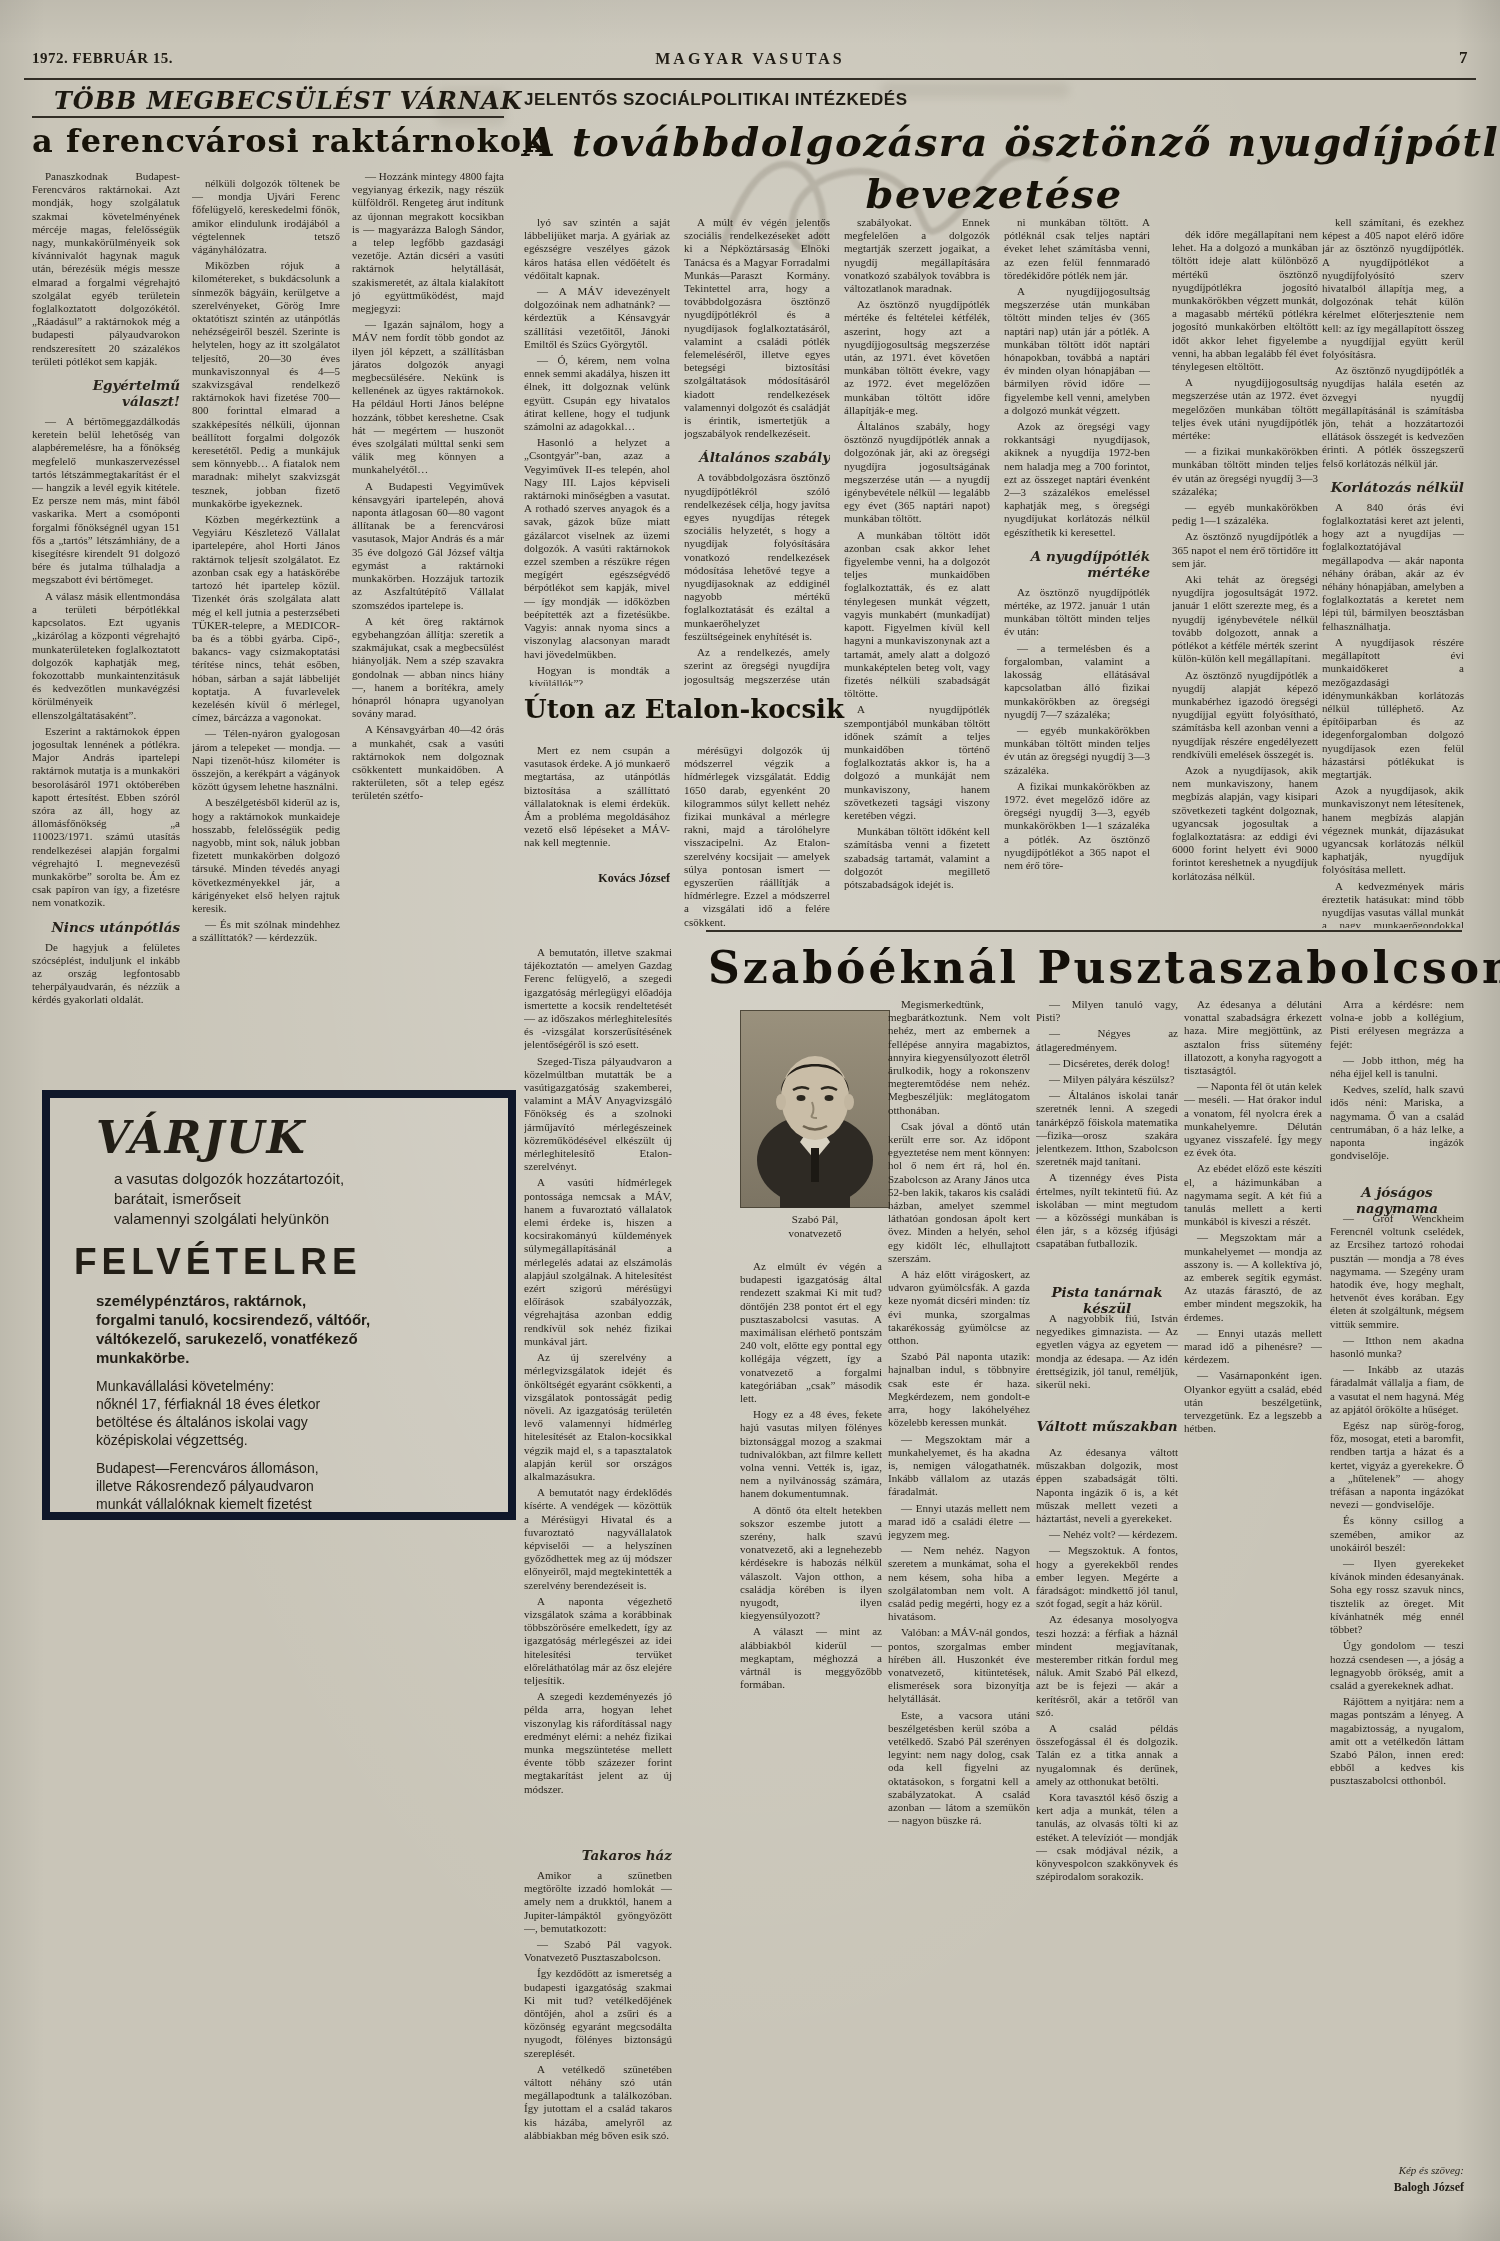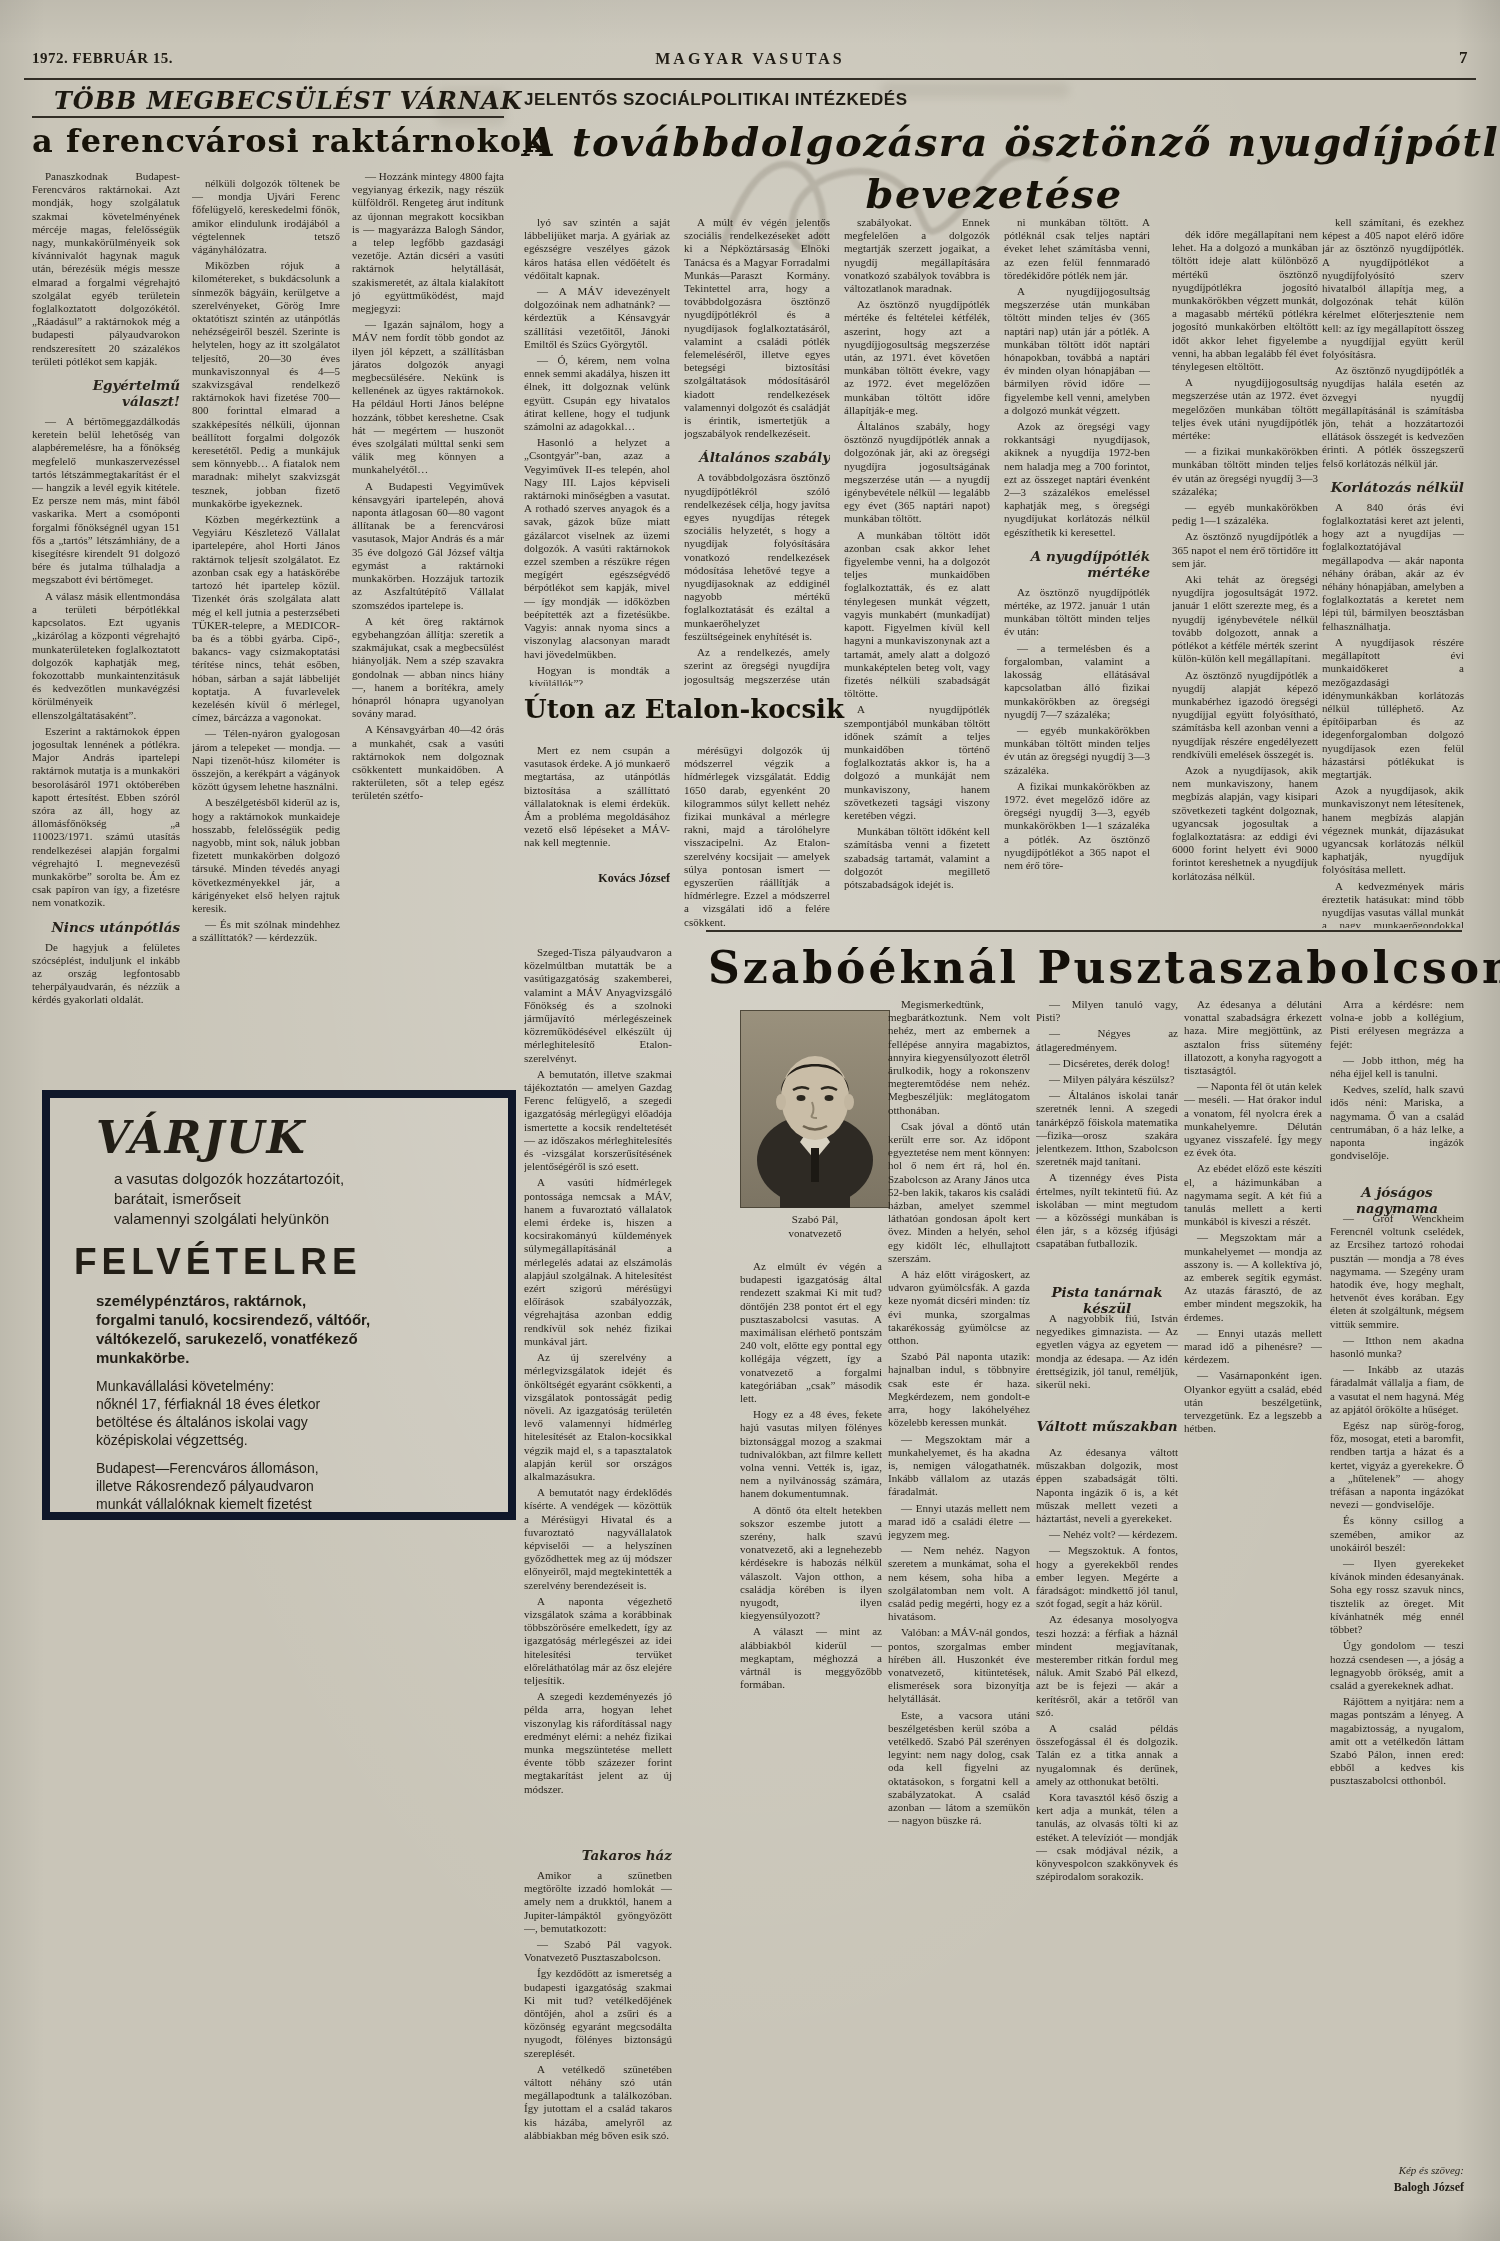--- a/index.html
+++ b/index.html
@@ -181,22 +181,22 @@
   <p>A nyugdíjasok részére megállapított évi munkaidőkeret a mezőgazdasági idénymunkákban korlátozás nélkül túlléphető. Az építőiparban és az idegenforgalomban dolgozó nyugdíjasok ezen felül házastársi pótlékukat is megtartják.</p>
   <p>Azok a nyugdíjasok, akik munkaviszonyt nem létesítenek, hanem megbízás alapján végeznek munkát, díjazásukat ugyancsak korlátozás nélkül kaphatják, nyugdíjuk folyósítása mellett.</p>
   <p>A kedvezmények máris éreztetik hatásukat: mind több nyugdíjas vasutas vállal munkát a nagy munkaerőgondokkal küzdő szolgálati helyeken.</p>
 </div>
 
 <div class="col" style="left:684px;top:744px;width:146px;height:182px;">
   <p>mérésügyi dolgozók új módszerrel végzik a hídmérlegek vizsgálatát. Eddig 1650 darab, egyenként 20 kilogrammos súlyt kellett nehéz fizikai munkával a mérlegre rakni, majd a tárolóhelyre visszacipelni. Az Etalon-szerelvény kocsijait — amelyek súlya pontosan ismert — egyszerűen ráállítják a hídmérlegre. Ezzel a módszerrel a vizsgálati idő a felére csökkent.</p>
 </div>
 
 <div class="col" style="left:524px;top:946px;width:148px;height:880px;">
+  <p>A bemutatón, illetve szakmai tájékoztatón — amelyen Gazdag Ferenc felügyelő, a szegedi igazgatóság mérlegügyi előadója ismertette a kocsik rendeltetését — az időszakos mérleghitelesítés és -vizsgálat korszerűsítésének jelentőségéről is szó esett.</p>
   <p>Szeged-Tisza pályaudvaron a közelmúltban mutatták be a vasútigazgatóság szakemberei, valamint a MÁV Anyagvizsgáló Főnökség és a szolnoki járműjavító mérlegészeinek közreműködésével elkészült új mérleghitelesítő Etalon-szerelvényt.</p>
-  <p>A bemutatón, illetve szakmai tájékoztatón — amelyen Gazdag Ferenc felügyelő, a szegedi igazgatóság mérlegügyi előadója ismertette a kocsik rendeltetését — az időszakos mérleghitelesítés és -vizsgálat korszerűsítésének jelentőségéről is szó esett.</p>
   <p>A vasúti hídmérlegek pontossága nemcsak a MÁV, hanem a fuvaroztató vállalatok elemi érdeke is, hiszen a kocsirakományú küldemények súlymegállapításánál a mérlegelés adatai az elszámolás alapjául szolgálnak. A hitelesítést ezért szigorú mérésügyi előírások szabályozzák, végrehajtása azonban eddig rendkívül sok nehéz fizikai munkával járt.</p>
   <p>Az új szerelvény a mérlegvizsgálatok idejét és önköltségét egyaránt csökkenti, a vizsgálatok pontosságát pedig növeli. Az igazgatóság területén levő valamennyi hídmérleg hitelesítését az Etalon-kocsikkal végzik majd el, s a tapasztalatok alapján kerül sor országos alkalmazásukra.</p>
   <p>A bemutatót nagy érdeklődés kísérte. A vendégek — közöttük a Mérésügyi Hivatal és a fuvaroztató nagyvállalatok képviselői — a helyszínen győződhettek meg az új módszer előnyeiről, majd megtekintették a szerelvény berendezéseit is.</p>
   <p>A naponta végezhető vizsgálatok száma a korábbinak többszörösére emelkedett, így az igazgatóság mérlegészei az idei hitelesítési tervüket előreláthatólag már az ősz elejére teljesítik.</p>
   <p>A szegedi kezdeményezés jó példa arra, hogyan lehet viszonylag kis ráfordítással nagy eredményt elérni: a nehéz fizikai munka megszüntetése mellett évente több százezer forint megtakarítást jelent az új módszer.</p>
 </div>
 
 <div class="col" style="left:524px;top:1838px;width:148px;height:396px;">
   <div class="sub">Takaros ház</div>
   <p>Amikor a szünetben megtörölte izzadó homlokát — amely nem a drukktól, hanem a Jupiter-lámpáktól gyöngyözött —, bemutatkozott:</p>

